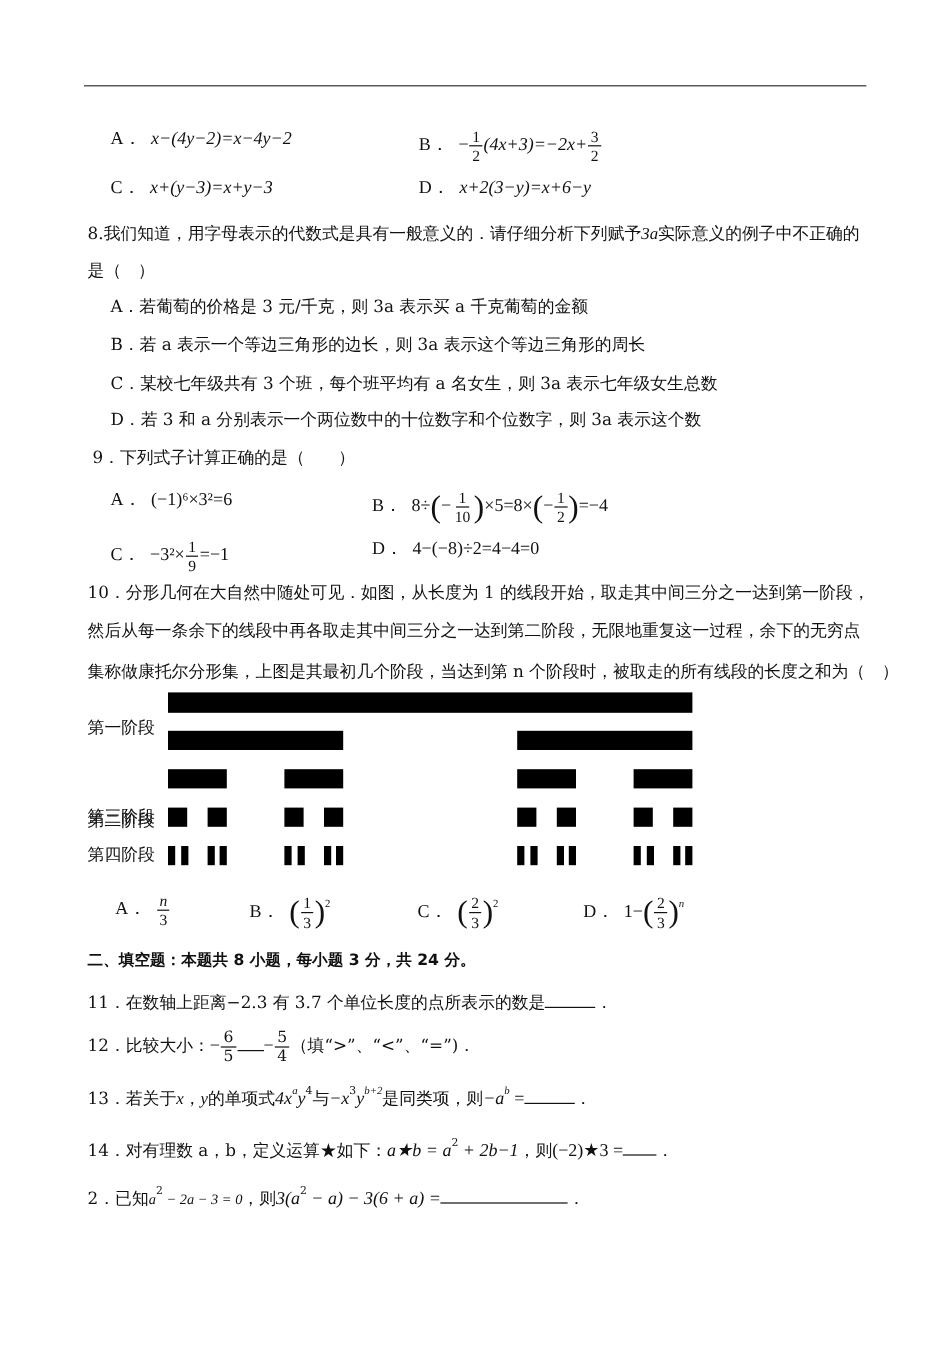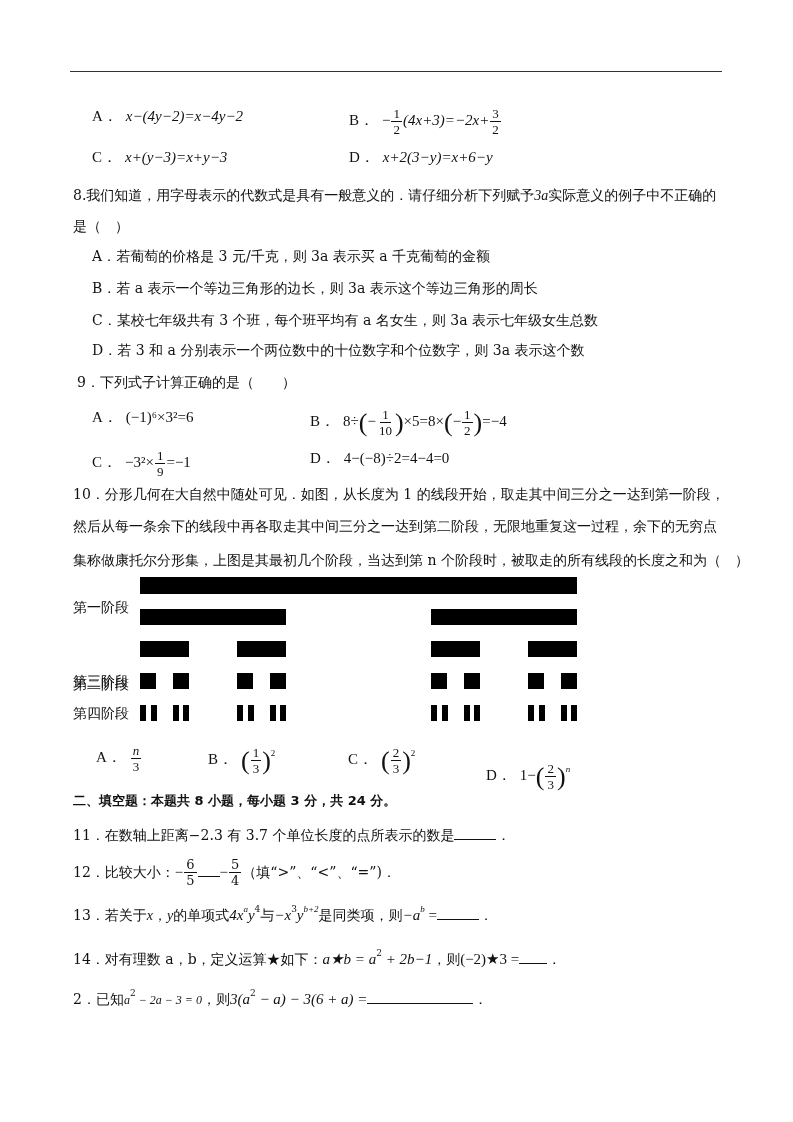--- a/index.html
+++ b/index.html
@@ -122,21 +122,21 @@
       <span class="den">3</span>
     </span></div>
 <div class="line math" style="left:208px; top:743px;"><span class="opt-label">B．</span><span class="paren">(</span><span class="frac">
       <span class="num">1</span>
       <span class="den">3</span>
     </span><span class="paren">)</span><sup>2</sup></div>
 <div class="line math" style="left:348px; top:743px;"><span class="opt-label">C．</span><span class="paren">(</span><span class="frac">
       <span class="num">2</span>
       <span class="den">3</span>
     </span><span class="paren">)</span><sup>2</sup></div>
-<div class="line math" style="left:486px; top:743px;margin-top:16px;"><span class="opt-label">D．</span><span>1−</span><span class="paren">(</span><span class="frac">
+<div class="line math" style="left:486px; top:743px;"><span class="opt-label">D．</span><span>1−</span><span class="paren">(</span><span class="frac">
       <span class="num">2</span>
       <span class="den">3</span>
     </span><span class="paren">)</span><sup><i>n</i></sup></div>
 
 <div class="line section" style="left:73px; top:791px;">二、填空题：本题共 8 小题，每小题 3 分，共 24 分。</div>
 
 <div class="line" style="left:73px; top:825px;"><span>11．</span><span>在数轴上距离−2.3 有 3.7 个单位长度的点所表示的数是</span><span class="blank" style="width:42px;"></span><span>．</span></div>
 
 <div class="line" style="left:73px; top:857px;text-align:center;"><span>12．</span><span>比较大小：</span><span class="math">−</span><span class="frac">
       <span class="num">6</span>

